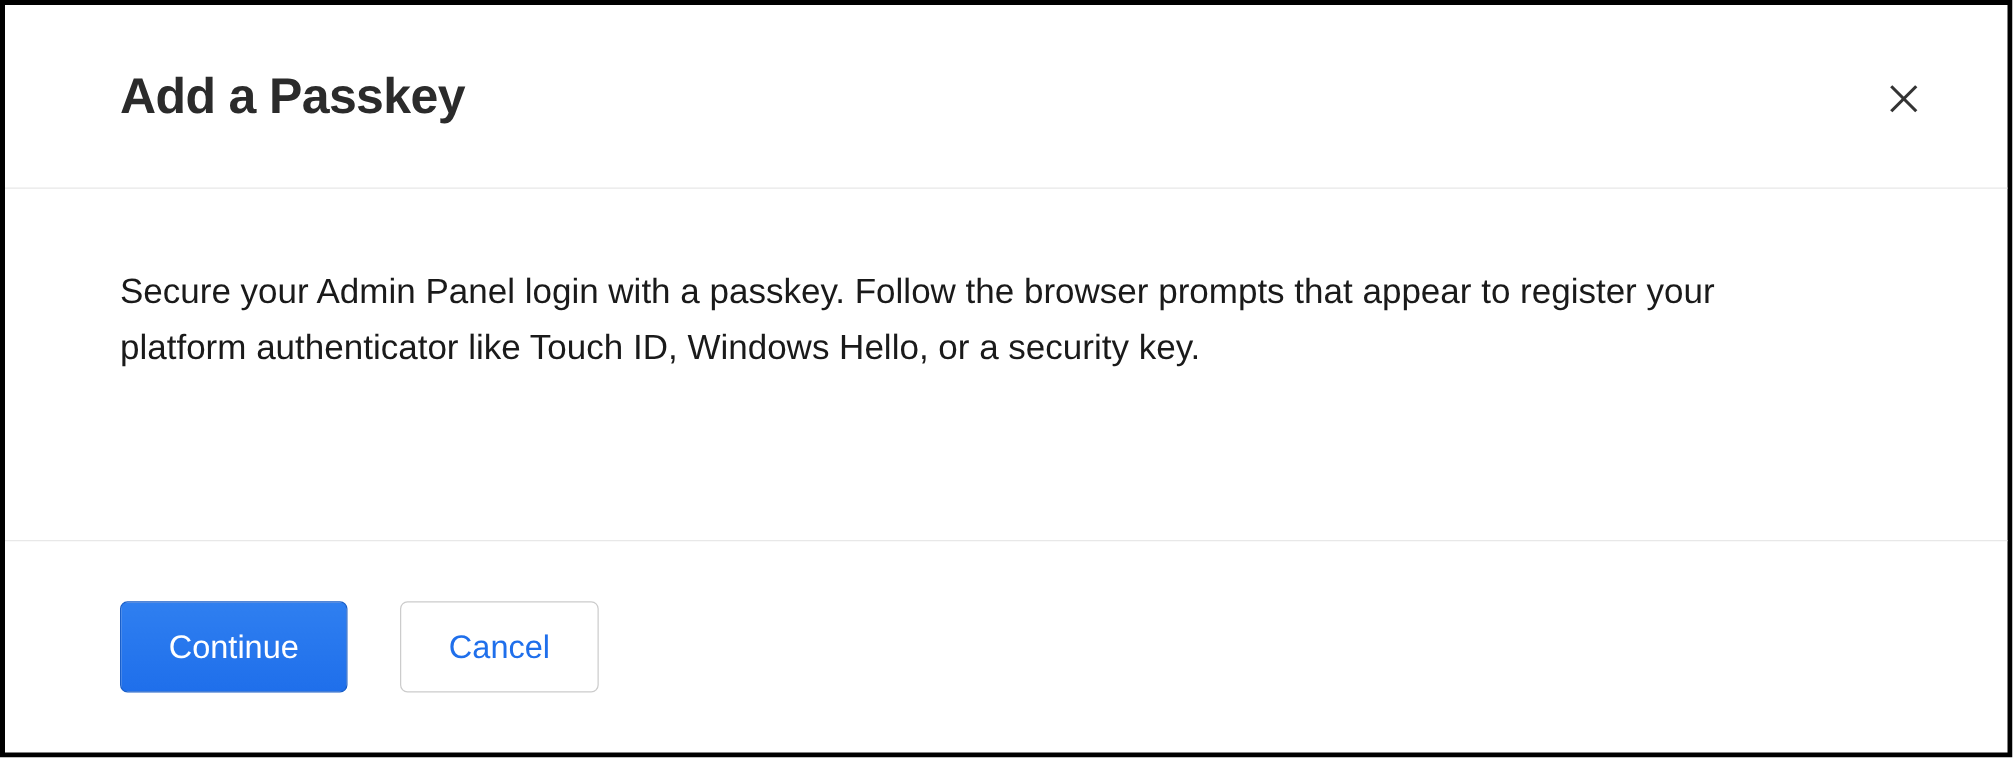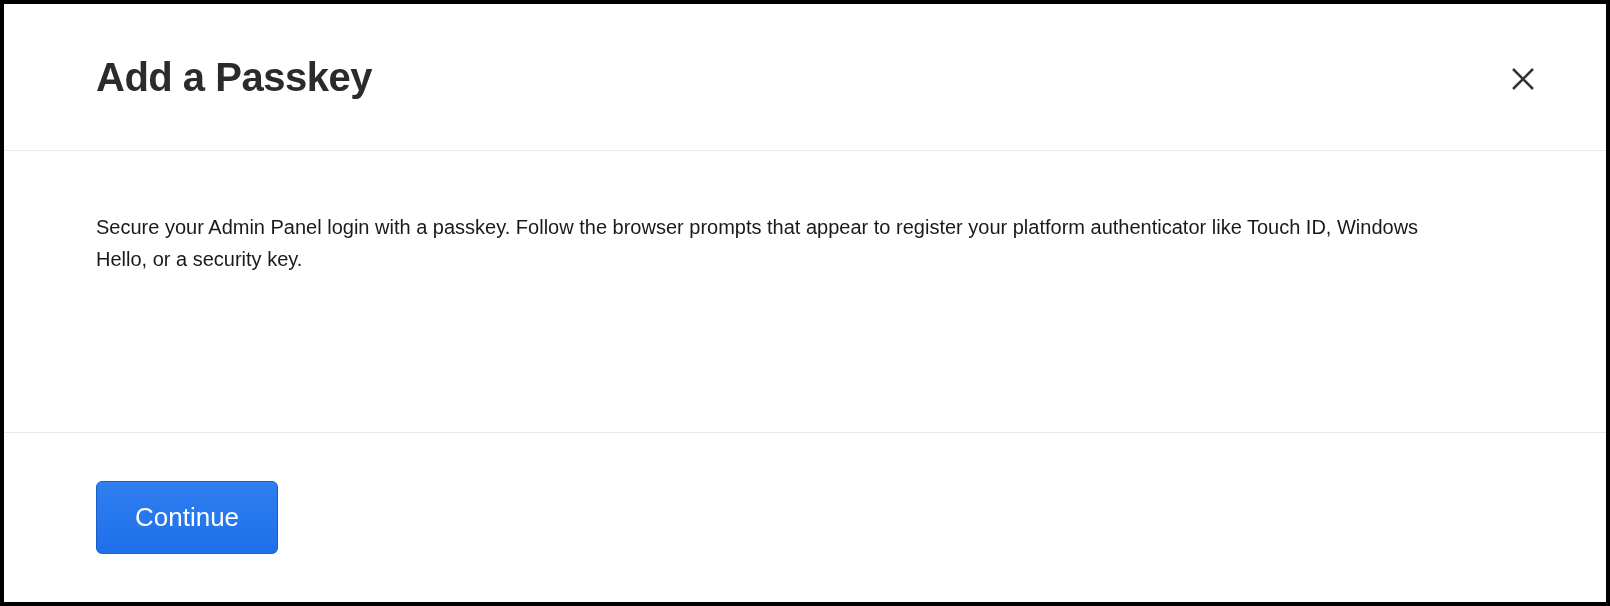--- a/index.html
+++ b/index.html
@@ -50,21 +50,21 @@
       height: 30px;
       stroke: #333333;
       stroke-width: 2;
     }
     .dialog-body {
       padding: 60px 92px 60px 92px;
       border-bottom: 1px solid #e8e8e8;
       flex: 1;
     }
     .dialog-description {
-      font-size: 20px;
+      font-size: 28px;
       line-height: 1.6;
       color: #1a1a1a;
       font-weight: 400;
       max-width: 1360px;
     }
     .dialog-footer {
       padding: 48px 92px 48px 92px;
       display: flex;
       gap: 42px;
     }
@@ -99,14 +99,15 @@
         <line x1="4" y1="4" x2="20" y2="20"></line>
         <line x1="20" y1="4" x2="4" y2="20"></line>
       </svg>
     </button>
   </div>
   <div class="dialog-body">
     <p class="dialog-description">Secure your Admin Panel login with a passkey. Follow the browser prompts that appear to register your platform authenticator like Touch ID, Windows Hello, or a security key.</p>
   </div>
   <div class="dialog-footer">
     <button class="btn btn-primary">Continue</button>
+    <button class="btn btn-secondary">Cancel</button>
   </div>
 </div>
 
 </body></html>

